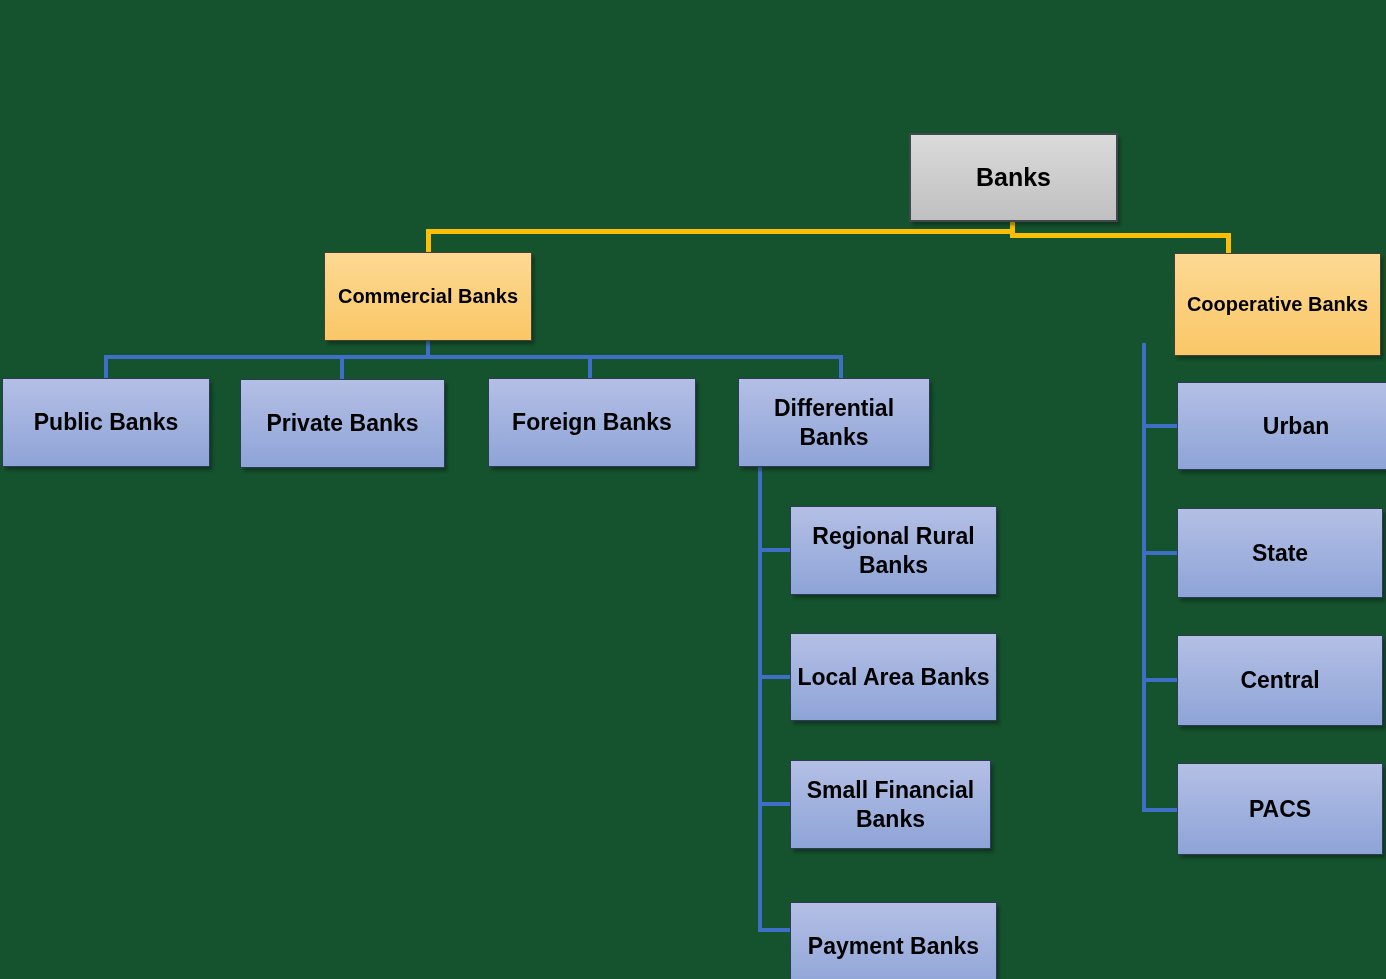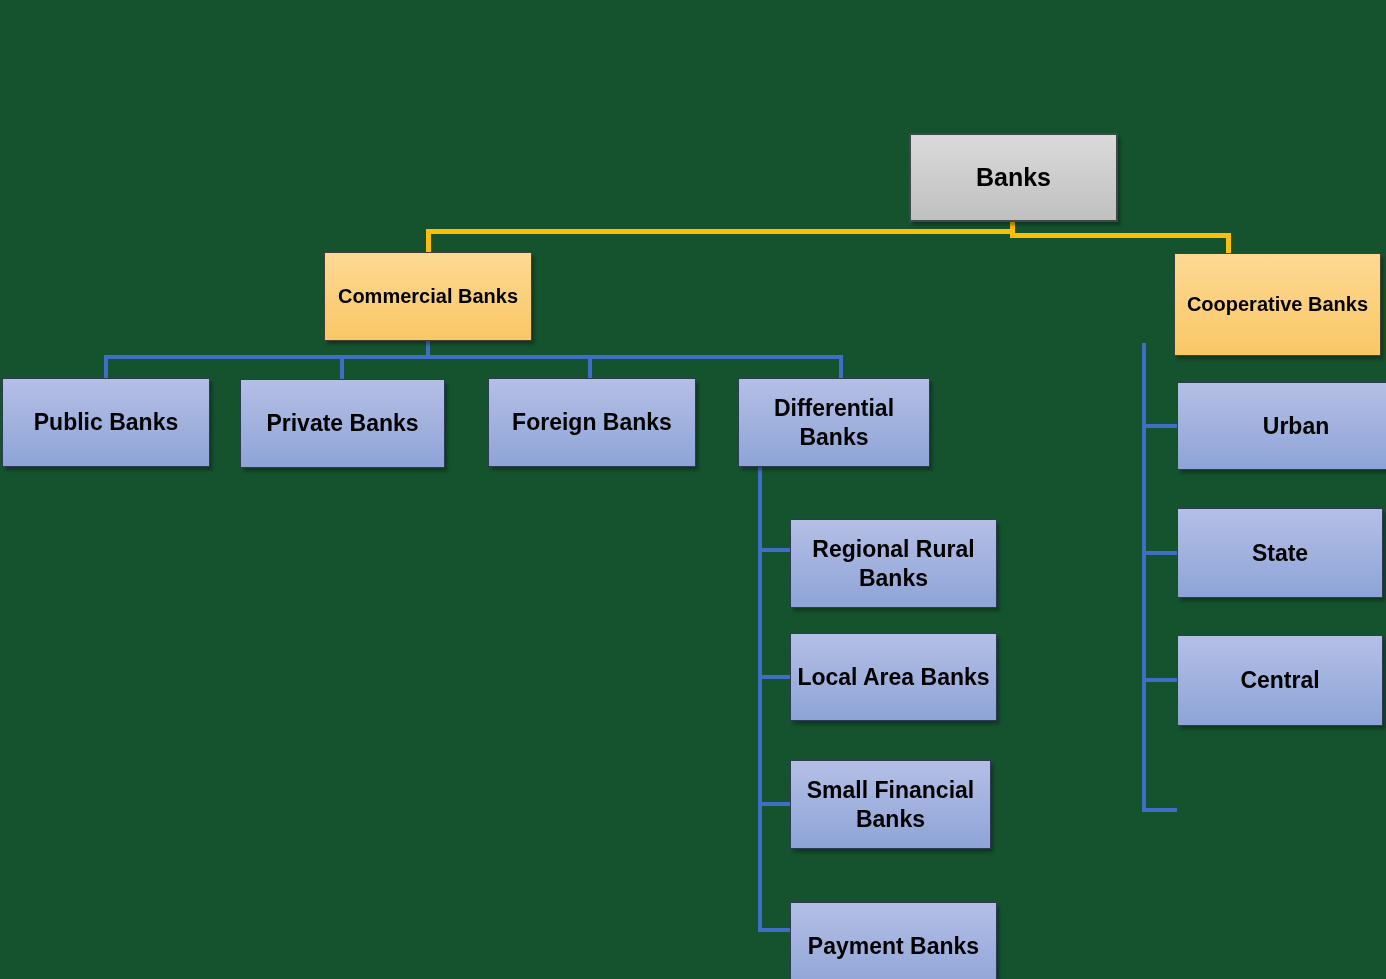--- a/index.html
+++ b/index.html
@@ -46,21 +46,21 @@
     border: 1.5px solid #2c3a55;
   }
   
   .n-banks        { left: 909px;  top: 133px; width: 209px; height: 89px; }
   .n-commercial   { left: 324px;  top: 252px; width: 208px; height: 89px; }
   .n-cooperative  { left: 1126px; top: 253px; width: 207px; height: 103px; margin-left: 48px; }
   .n-public       { left: 2px;    top: 378px; width: 208px; height: 89px; }
   .n-private      { left: 240px;  top: 379px; width: 205px; height: 89px; }
   .n-foreign      { left: 488px;  top: 378px; width: 208px; height: 89px; }
   .n-differential { left: 738px;  top: 378px; width: 192px; height: 89px; }
-  .n-rrb          { left: 790px;  top: 506px; width: 207px; height: 89px; margin-top: 13px; }
+  .n-rrb          { left: 790px;  top: 506px; width: 207px; height: 89px; }
   .n-lab          { left: 790px;  top: 633px; width: 207px; height: 88px; text-align: center; }
   .n-sfb          { left: 790px;  top: 760px; width: 201px; height: 89px; }
   .n-payment      { left: 790px;  top: 902px; width: 207px; height: 89px; }
   .n-urban        { left: 1177px; top: 382px; width: 238px; height: 88px; }
   .n-state        { left: 1177px; top: 508px; width: 206px; height: 90px; }
   .n-central      { left: 1177px; top: 635px; width: 206px; height: 91px; }
   .n-pacs         { left: 1177px; top: 763px; width: 206px; height: 92px; }
   
   .seg { position: absolute; z-index: 1; }
   .seg.yellow { background: #fcbf05; }
@@ -170,14 +170,17 @@
   </div>
 
   <div class="node leaf n-state">
     <span>State</span>
   </div>
 
   <div class="node leaf n-central">
     <span>Central</span>
   </div>
 
+  <div class="node leaf n-pacs">
+    <span>PACS</span>
+  </div>
 
 </div>
 
 </body></html>

